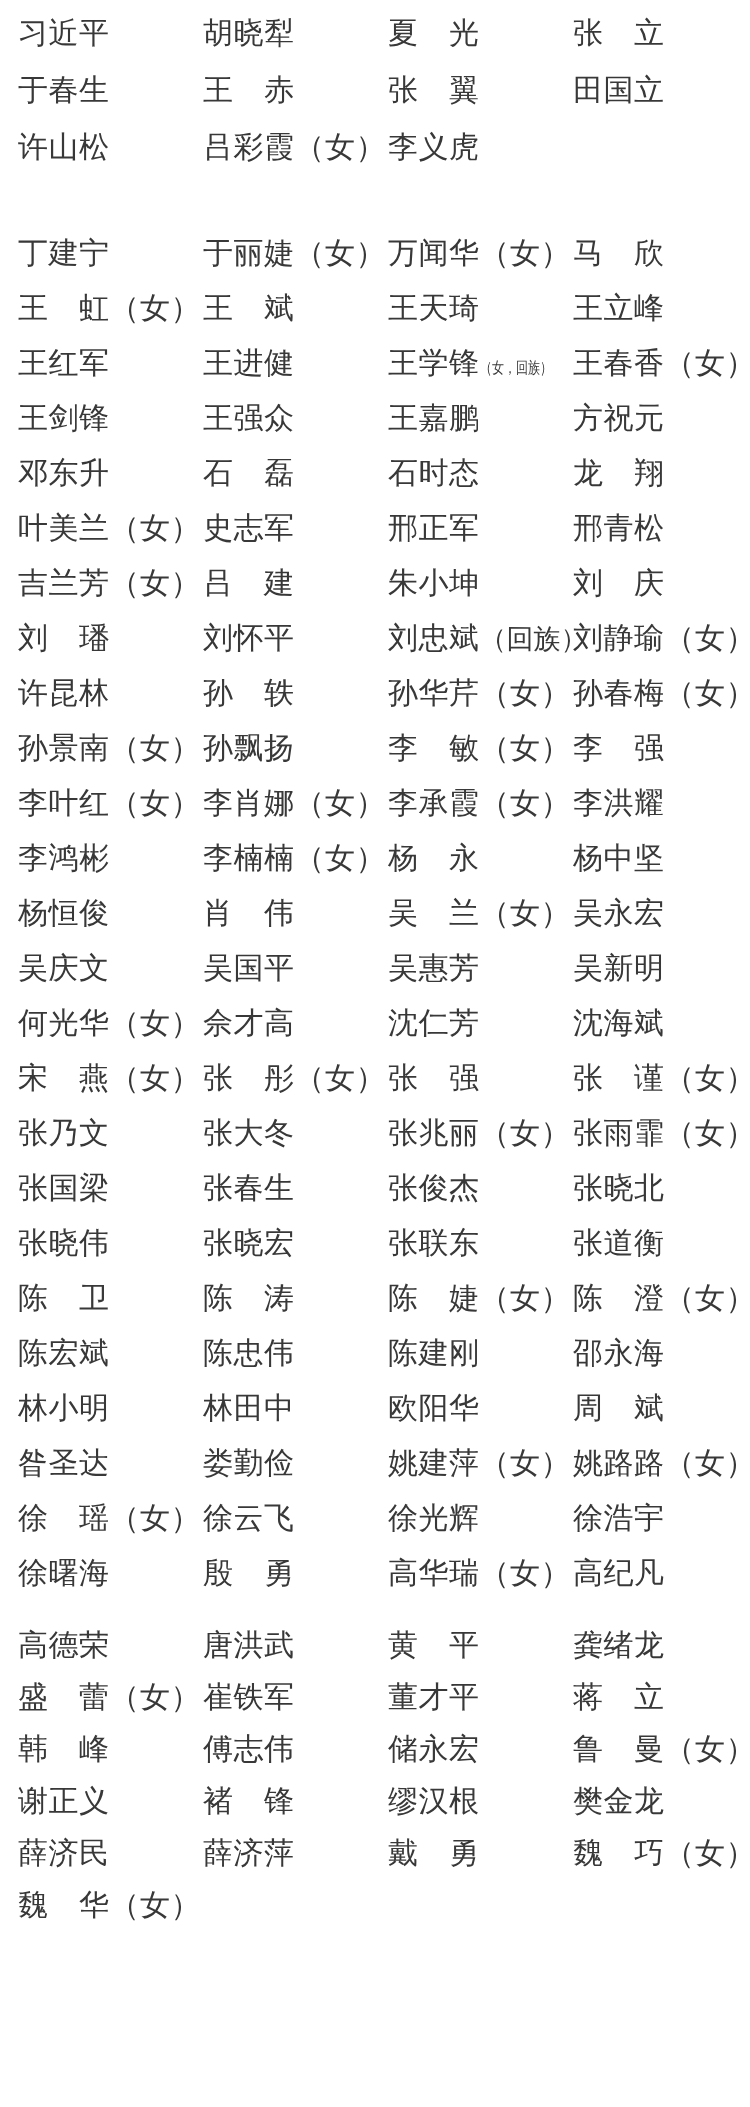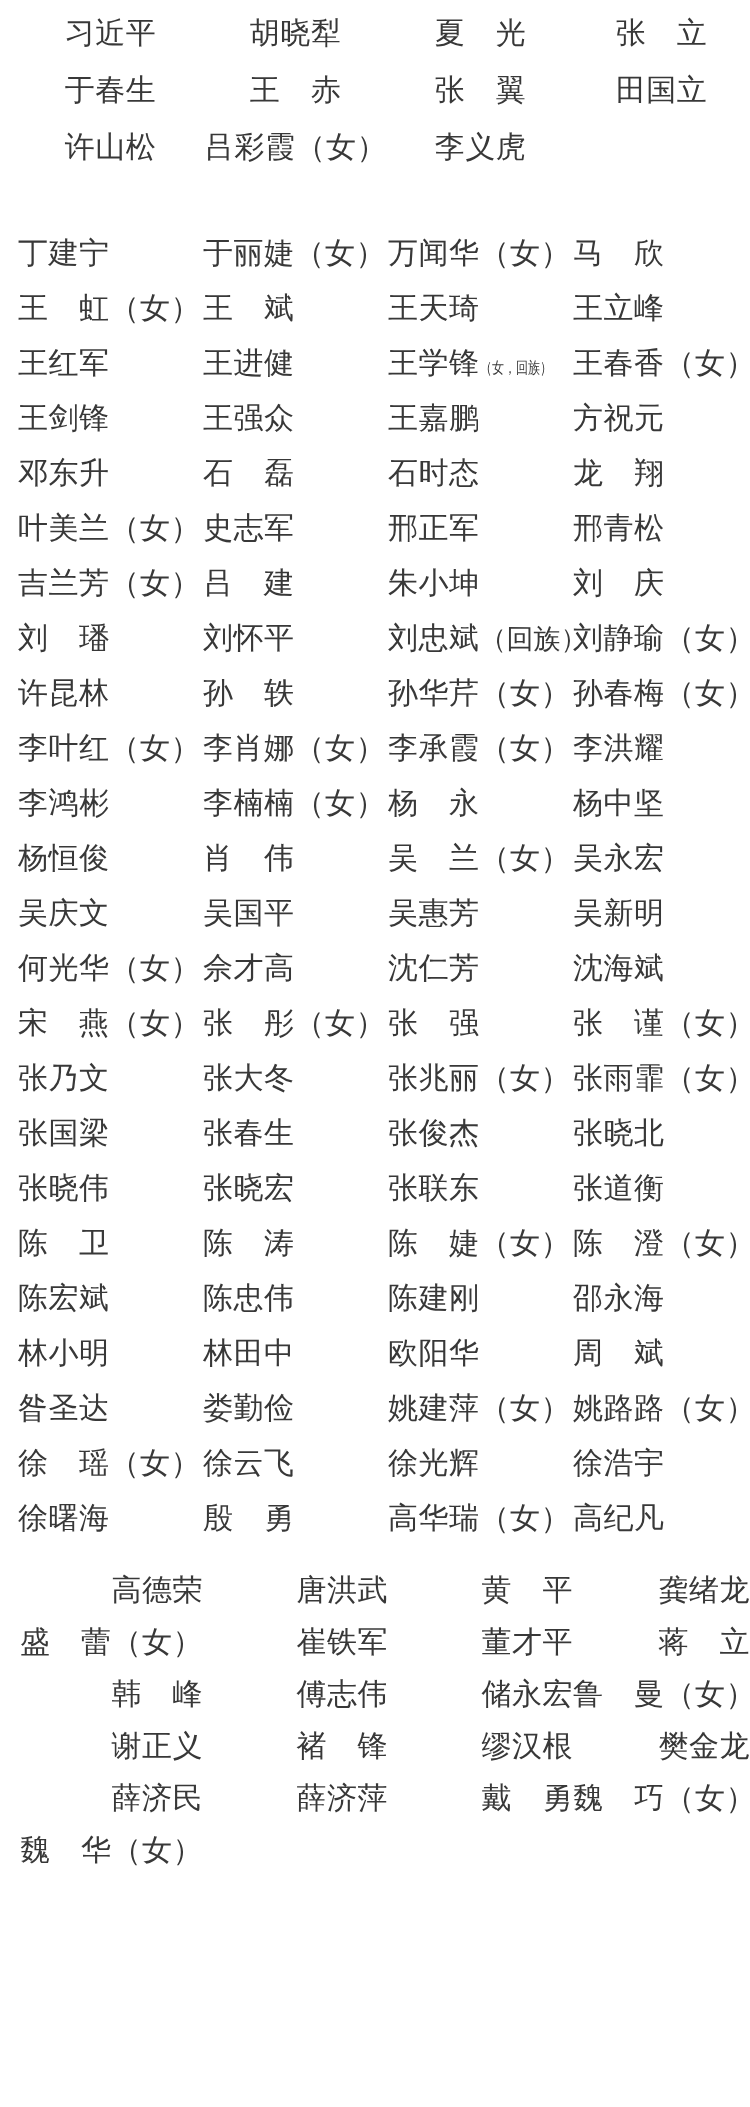--- a/index.html
+++ b/index.html
@@ -22,23 +22,23 @@
     background: #ffffff;
   }
   .section { display: block; }
   .section-2 { margin-top: 50px; }
   .section-3 { margin-top: 19px; }
   .row {
     display: grid;
     grid-template-columns: 185px 185px 185px 177px;
     align-items: center;
   }
-  .section-1 .row { height: 57px; text-align: center; }
+  .section-1 .row { height: 57px; }
   .section-2 .row { height: 55px; }
-  .section-3 .row { height: 52px; text-align: right; }
+  .section-3 .row { height: 52px; }
   .cell {
     font-size: 30px;
     line-height: 1;
     letter-spacing: 0.5px;
     white-space: nowrap;
     font-weight: 400;
   }
   .note-sm {
     font-size: 27px;
     letter-spacing: 0;
@@ -124,20 +124,26 @@
         <div class="cell"><span>刘忠斌</span><span class="note-sm">（回族）</span></div>
         <div class="cell">刘静瑜（女）</div>
       </div>
       <div class="row">
         <div class="cell">许昆林</div>
         <div class="cell">孙　轶</div>
         <div class="cell">孙华芹（女）</div>
         <div class="cell">孙春梅（女）</div>
       </div>
       <div class="row">
+        <div class="cell">孙景南（女）</div>
+        <div class="cell">孙飘扬</div>
+        <div class="cell">李　敏（女）</div>
+        <div class="cell">李　强</div>
+      </div>
+      <div class="row">
         <div class="cell">李叶红（女）</div>
         <div class="cell">李肖娜（女）</div>
         <div class="cell">李承霞（女）</div>
         <div class="cell">李洪耀</div>
       </div>
       <div class="row">
         <div class="cell">李鸿彬</div>
         <div class="cell">李楠楠（女）</div>
         <div class="cell">杨　永</div>
         <div class="cell">杨中坚</div>

